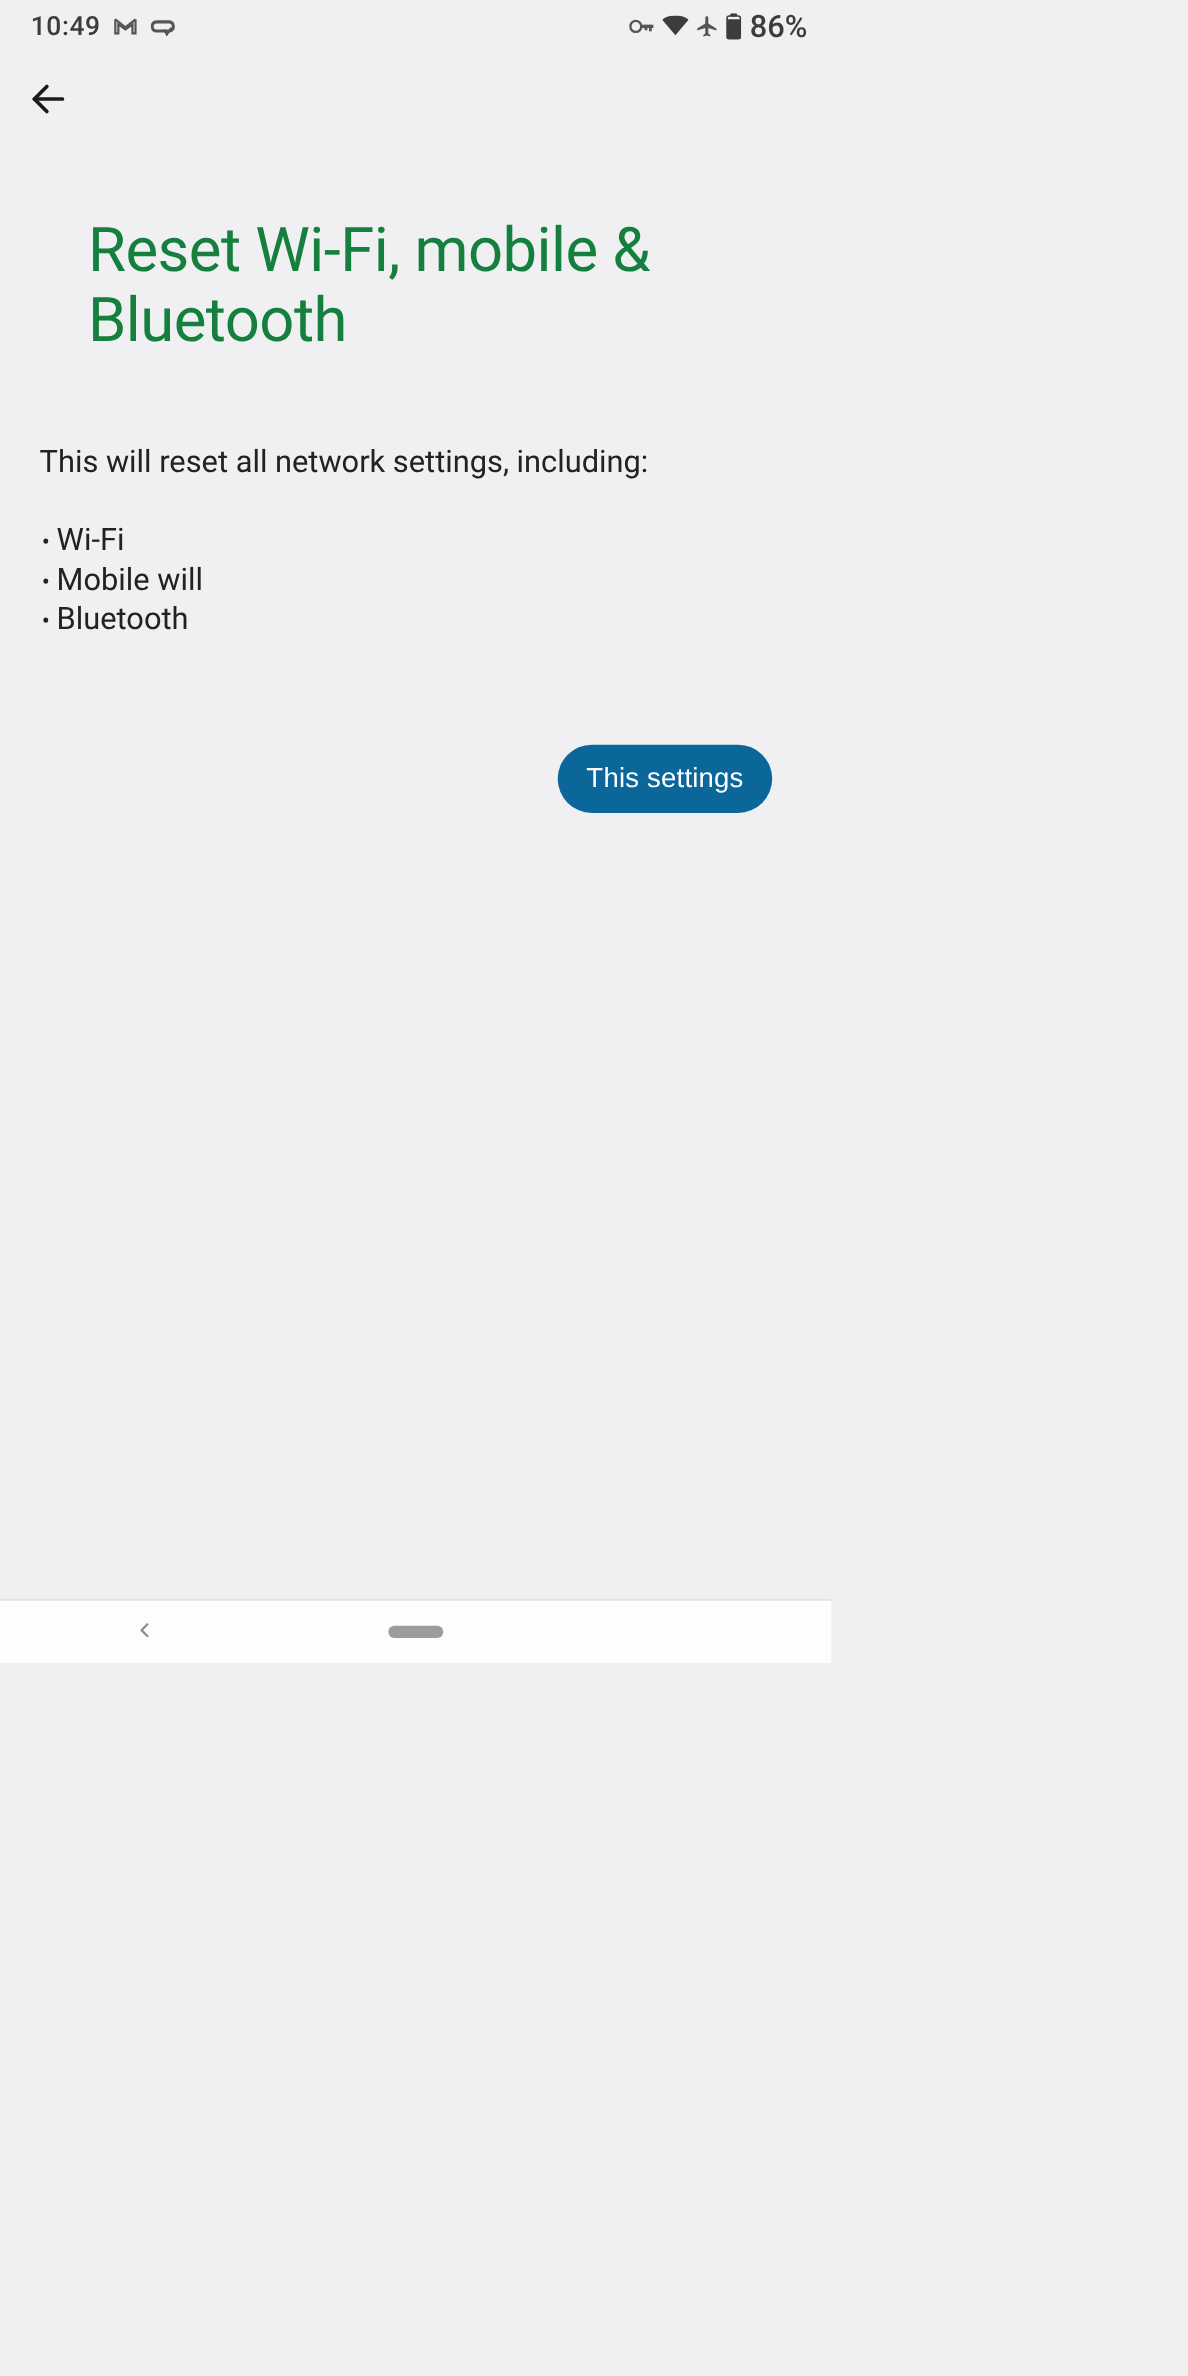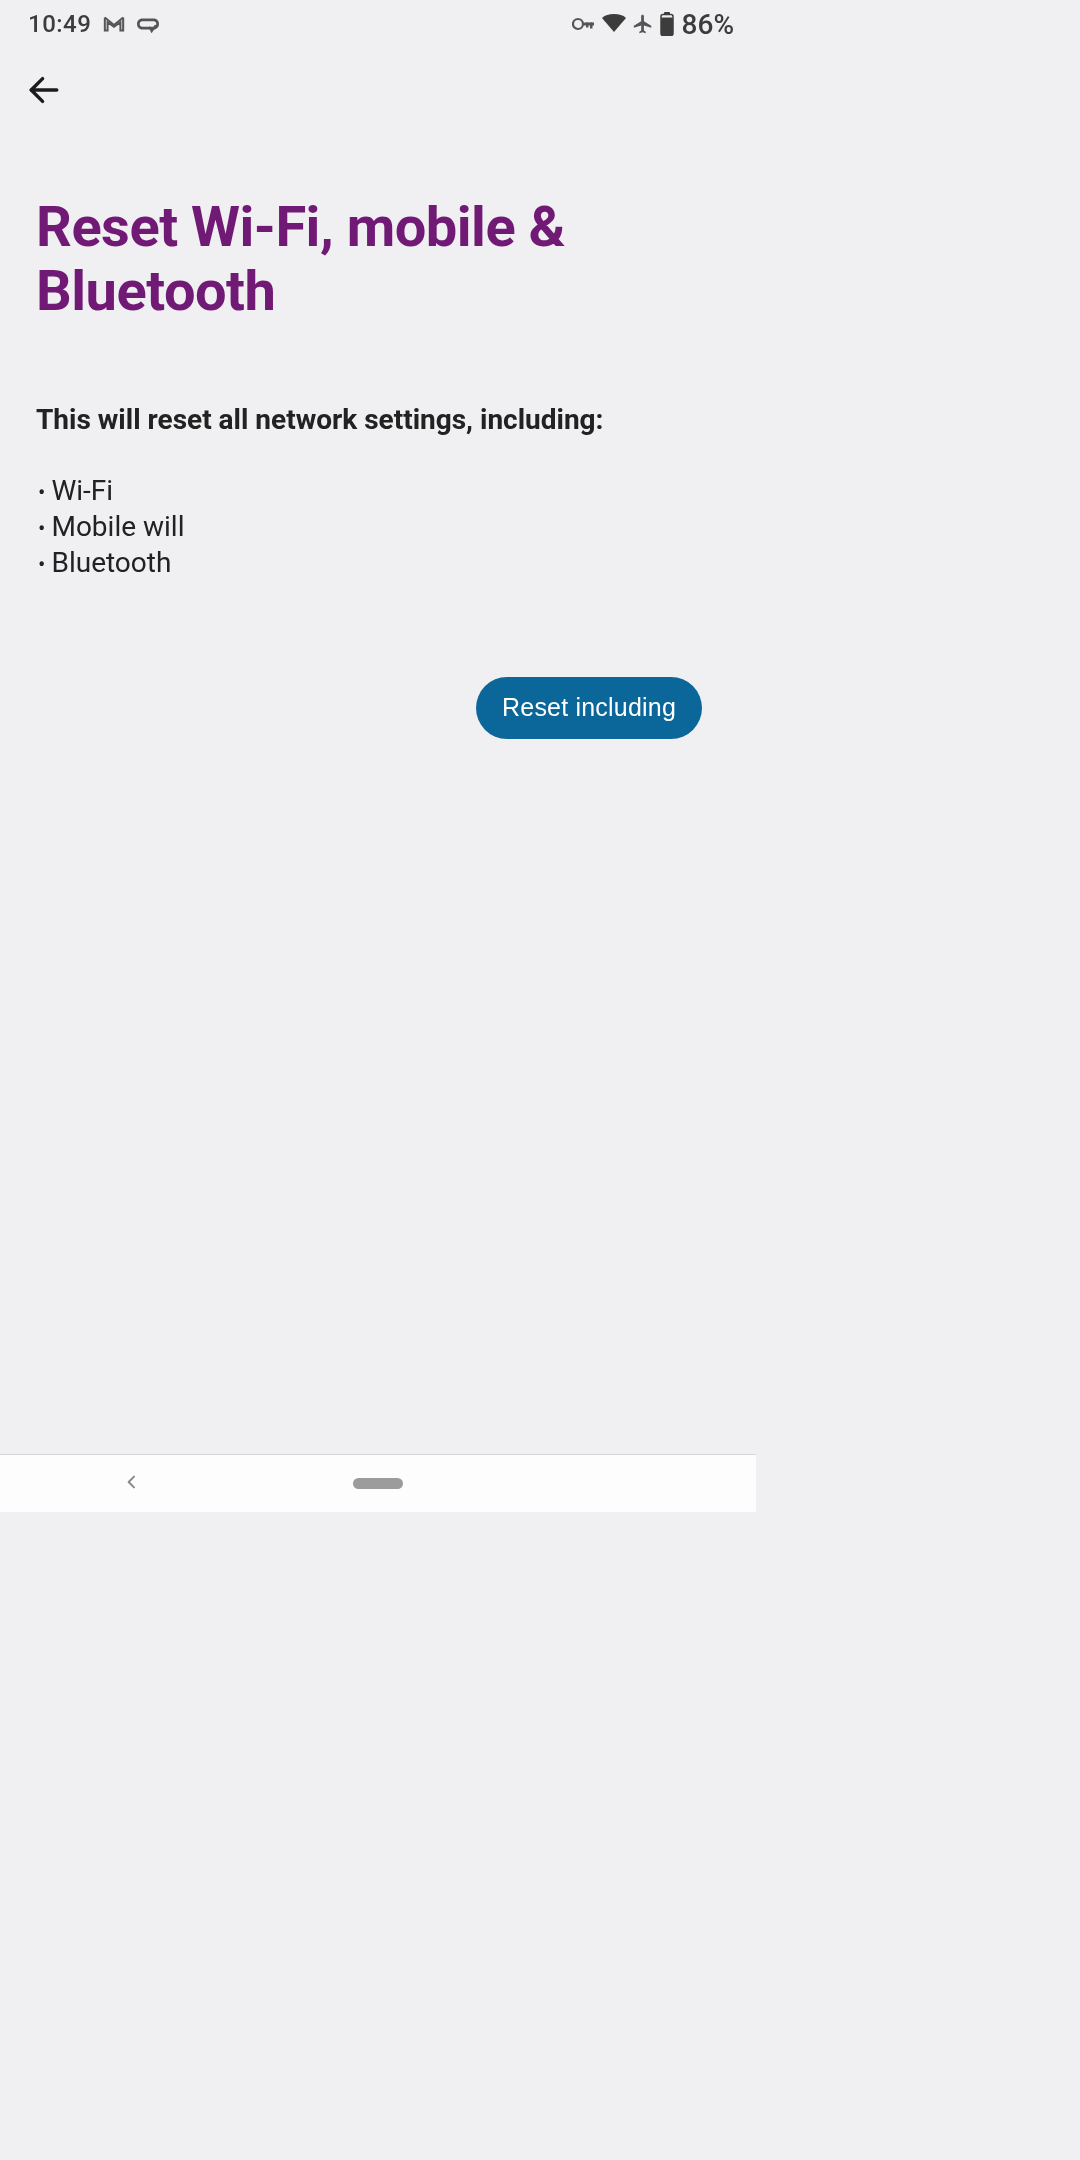--- a/index.html
+++ b/index.html
@@ -72,32 +72,33 @@
     }
     .back-btn svg {
       width: 34px;
       height: 34px;
     }
     .content {
       padding: 0 36px;
     }
     .page-title {
       font-size: 56px;
-      font-weight: 700;
+      font-weight: 400;
       line-height: 1.14;
-      color: #701a75;
+      color: #15803d;
       margin-top: 82px;
       letter-spacing: -0.5px;
+      margin-left: 44px;
     }
     .description {
       font-size: 28px;
       line-height: 1.28;
       color: #222222;
       margin-top: 78px;
-      font-weight: 700;
+      font-weight: 400;
     }
     .bullet-list {
       margin-top: 36px;
       font-size: 28px;
       line-height: 1.28;
       color: #222222;
       font-weight: 400;
     }
     .bullet-item {
       display: flex;
@@ -235,21 +236,21 @@
       <span class="bullet-dot">•</span>
       <span>Mobile will</span>
     </div>
     <div class="bullet-item">
       <span class="bullet-dot">•</span>
       <span>Bluetooth</span>
     </div>
   </div>
 
   <div class="button-row">
-    <button class="reset-button">Reset including</button>
+    <button class="reset-button">This settings</button>
   </div>
 </div>
 
 <div class="nav-bar">
   <button class="nav-back">
     <span>
       <svg viewBox="0 0 24 24" fill="none" stroke="#8a8a8a" stroke-width="3" stroke-linecap="round" stroke-linejoin="round">
         <polyline points="15 4 7 12 15 20"></polyline>
       </svg>
     </span>

